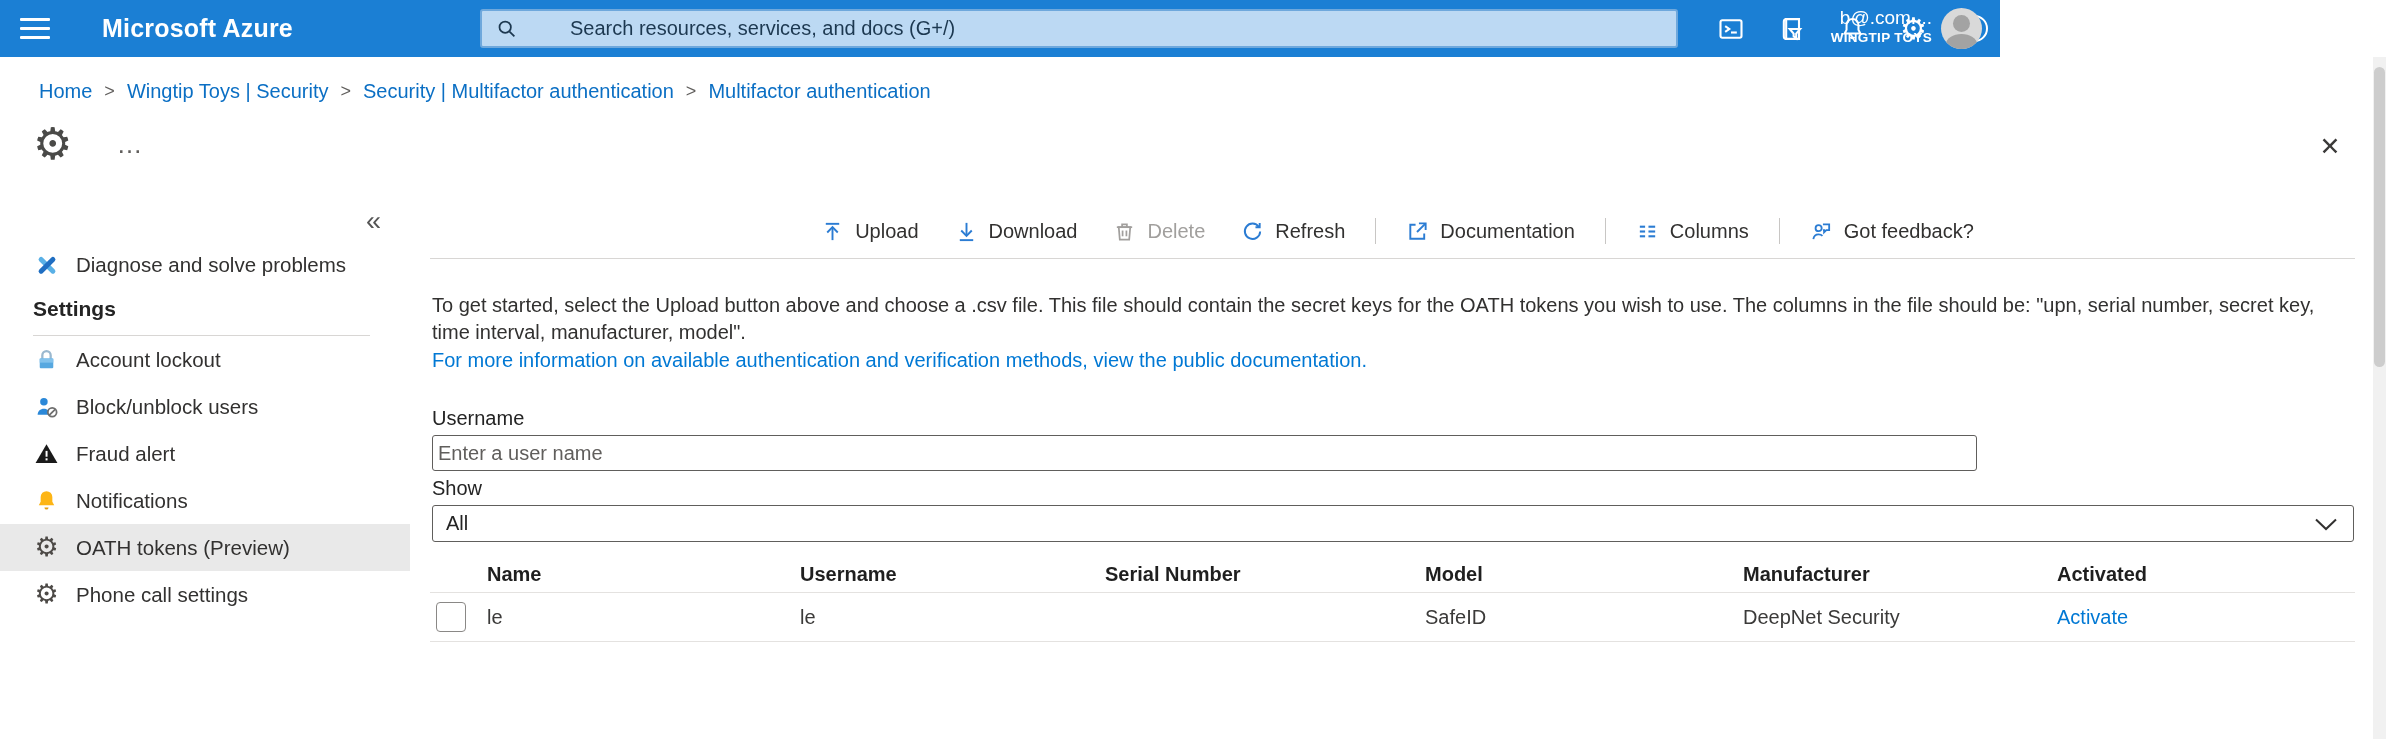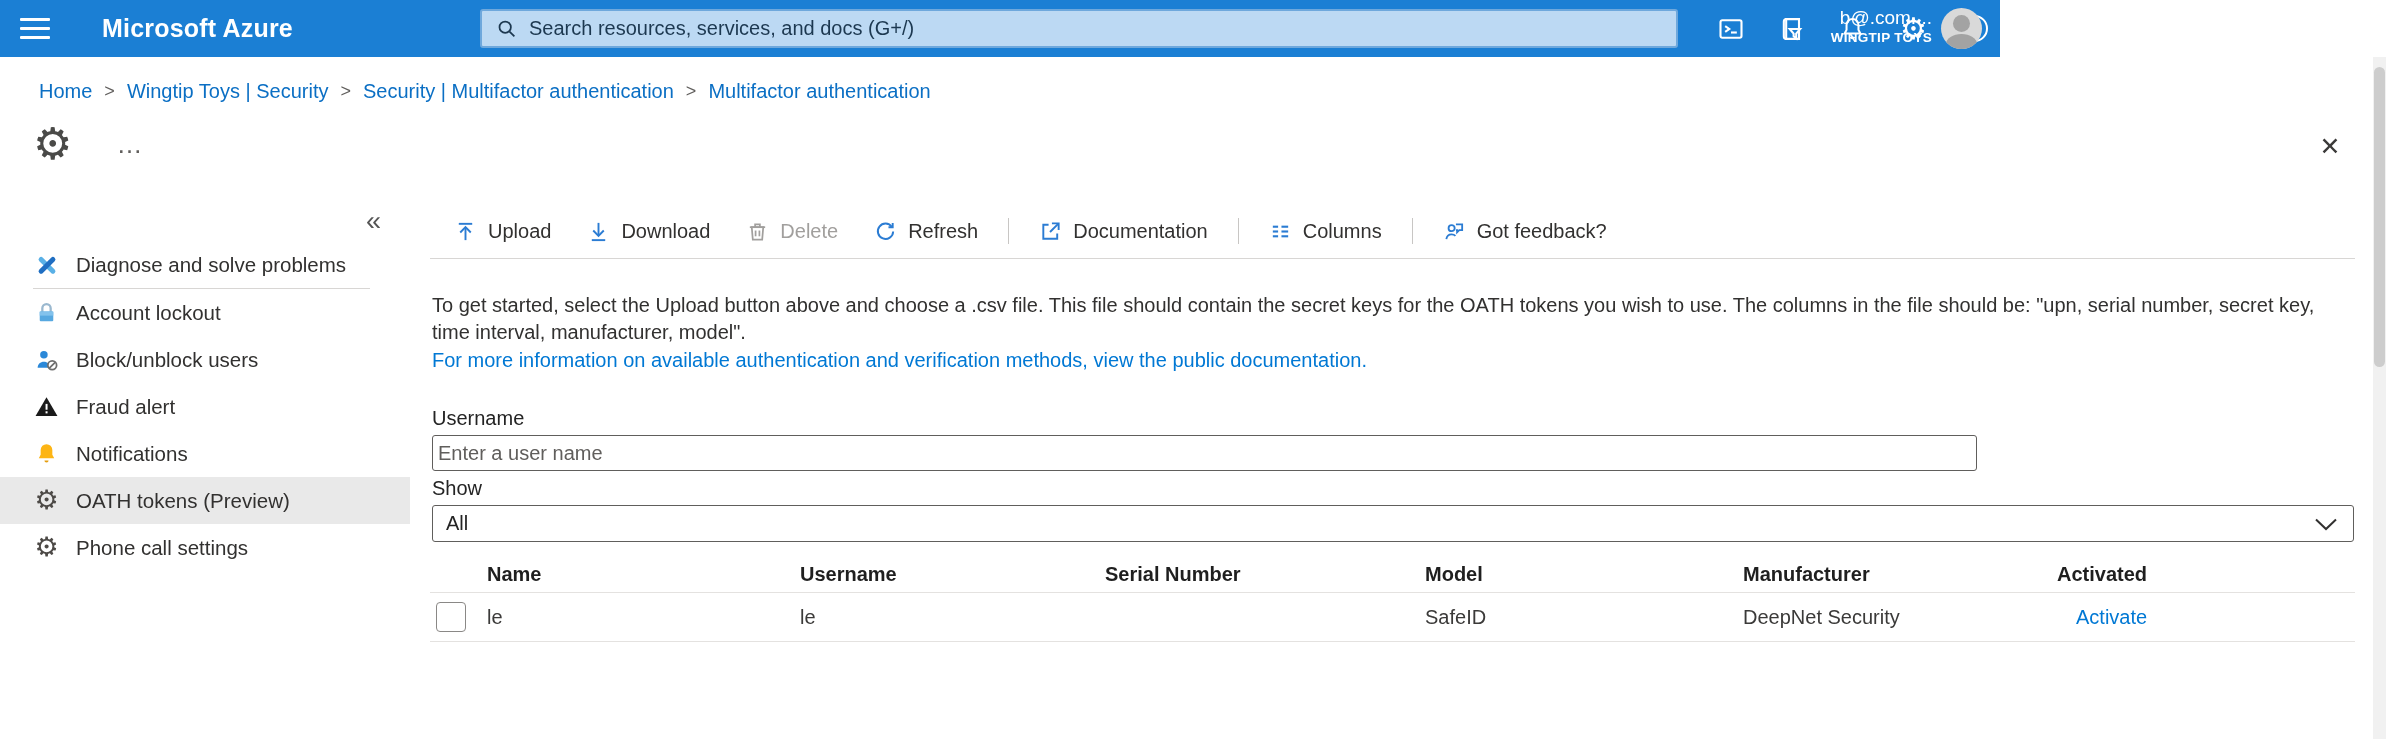--- a/index.html
+++ b/index.html
@@ -11,21 +11,21 @@
     display:flex; align-items:center; }
   .hamburger { position:absolute; left:20px; top:14px; width:30px; height:28px; cursor:pointer;
     display:flex; flex-direction:column; justify-content:center; gap:6px; }
   .hamburger i { display:block; height:3px; background:#fff; border-radius:1px; }
   .brand { position:absolute; left:102px; top:14px; color:#fff; font-size:25px; font-weight:bold;
     letter-spacing:.2px; white-space:nowrap; }
   .searchbox { position:absolute; left:480px; top:9px; width:1198px; height:39px;
     background:#bcd9f3; border:2px solid #6ea8dc; border-radius:3px;
     display:flex; align-items:center; padding:0 14px; gap:12px; }
   .searchbox input { flex:1; border:none; outline:none; background:transparent;
-    font-family:"Liberation Sans", sans-serif; font-size:20px; color:#1c3850; }
+    font-family:"Liberation Sans", sans-serif; font-size:20px; color:#1c3850;margin-left:41px; }
   .searchbox input::placeholder { color:#1c3850; opacity:1; }
   .topicons { position:absolute; left:1700px; top:8px; height:41px; display:flex; align-items:center; }
   .topicon { width:61px; height:41px; display:flex; align-items:center; justify-content:center;
     color:#fff; cursor:pointer; }
   .helpcirc { width:27px; height:27px; border:2px solid #fff; border-radius:50%;
     display:flex; align-items:center; justify-content:center; font-size:17px; font-weight:bold; color:#fff; }
   .gearglyph { font-size:30px; line-height:1; color:#fff; }
   .account { position:absolute; right:68px; top:7px; text-align:right; color:#fff; line-height:1.2; }
   .account .email { font-size:19px; }
   .account .org { font-size:13.5px; font-weight:bold; letter-spacing:.3px; }
@@ -59,21 +59,21 @@
   .mitem.selected { background:#e9e9e9; }
   .micon { width:27px; height:27px; display:flex; align-items:center; justify-content:center; flex:none; }
   .mgear { font-size:27px; line-height:1; color:#4d4a47; }
   .sect { height:47px; display:flex; align-items:flex-end; padding:0 0 14px 33px;
     font-size:21px; font-weight:bold; color:#242424; }
   .sectline { margin:0 40px 0 33px; border-bottom:1px solid #d8d6d4; height:0; }
 
   
   .main { position:absolute; left:430px; top:204px; width:1925px; }
   .toolbar { position:absolute; left:0; top:0; width:1925px; height:55px; display:flex;
-    align-items:center; gap:8px; border-bottom:1px solid #d8d6d4; padding-left:10px; }
+    align-items:center; gap:8px; border-bottom:1px solid #d8d6d4; padding-left:10px;justify-content:center; }
   .tbtn { display:flex; align-items:center; gap:11px; background:none; border:none; cursor:pointer;
     font-family:"Liberation Sans", sans-serif; font-size:20px; color:#323130; padding:8px 14px; }
   .tbtn.disabled { color:#a19f9d; cursor:default; }
   .tsep { width:1px; height:26px; background:#c8c6c4; margin:0 8px; }
 
   .infotext { position:absolute; left:2px; top:88px; width:1910px; font-size:20px; line-height:27px; color:#323130; }
   .infolink { display:inline-block; margin-top:1px; font-size:20px; line-height:27px; color:#0078d4;
     text-decoration:none; cursor:pointer; }
 
   .fieldlabel { position:absolute; left:2px; font-size:20px; color:#242424; }
@@ -85,21 +85,21 @@
   .userinput::placeholder { color:#605e5c; opacity:1; }
   .showselect { position:absolute; left:2px; top:301px; width:1922px; height:37px;
     border:1.5px solid #605e5c; border-radius:3px; background:#fff; cursor:pointer;
     display:flex; align-items:center; padding:0 13px; font-size:20px; color:#242424; }
   .showselect svg { position:absolute; right:16px; top:12px; }
 
   .thead { position:absolute; left:0; top:352px; width:1925px; height:37px; border-bottom:1px solid #e4e2e0; }
   .th { position:absolute; top:7px; font-size:20px; font-weight:bold; color:#1f1f1f; white-space:nowrap; }
   .trow { position:absolute; left:0; top:389px; width:1925px; height:49px; border-bottom:1px solid #e4e2e0; }
   .td { position:absolute; top:13px; font-size:20px; color:#3b3a39; white-space:nowrap; }
-  .td.link { color:#0078d4; cursor:pointer;margin-left:19px; }
+  .td.link { color:#0078d4; cursor:pointer; }
   .rowcheck { position:absolute; left:6px; top:9px; width:30px; height:30px; border:1.5px solid #8a8886;
     border-radius:4px; background:#fff; cursor:pointer; }
   .c0 { left:57px; } .c1 { left:370px; } .c2 { left:675px; } .c3 { left:995px; }
   .c4 { left:1313px; } .c5 { left:1627px; }
 
   
   .sb-track { position:absolute; left:2373px; top:57px; width:13px; height:682px; background:#f1f1f1; }
   .sb-thumb { position:absolute; left:1px; top:10px; width:11px; height:300px; background:#cdcdcd; border-radius:6px; }
 
   svg { display:block; }
@@ -195,20 +195,21 @@
     <div class="mitem">
       <span class="micon">
         <svg width="26" height="26" viewBox="0 0 24 24">
           <rect x="2" y="10" width="20" height="4.6" rx="2.3" fill="#59b0e6" transform="rotate(45 12 12.3)"></rect>
           <rect x="2" y="10" width="20" height="4.6" rx="2.3" fill="#1f6ec2" transform="rotate(-45 12 12.3)"></rect>
         </svg>
       </span>
       <span>Diagnose and solve problems</span>
     </div>
 
+    <div class="sect">Settings</div>
     <div class="sectline"></div>
 
     <div class="mitem">
       <span class="micon">
         <svg width="25" height="25" viewBox="0 0 24 24">
           <path d="M8 12V8a4 4 0 0 1 8 0v4" fill="none" stroke="#9ab8cf" stroke-width="2.2"></path>
           <rect x="5.5" y="11" width="13" height="9.5" rx="1" fill="#57a8e0"></rect>
           <rect x="5.5" y="11" width="13" height="4" fill="#83c2ec"></rect>
         </svg>
       </span>

